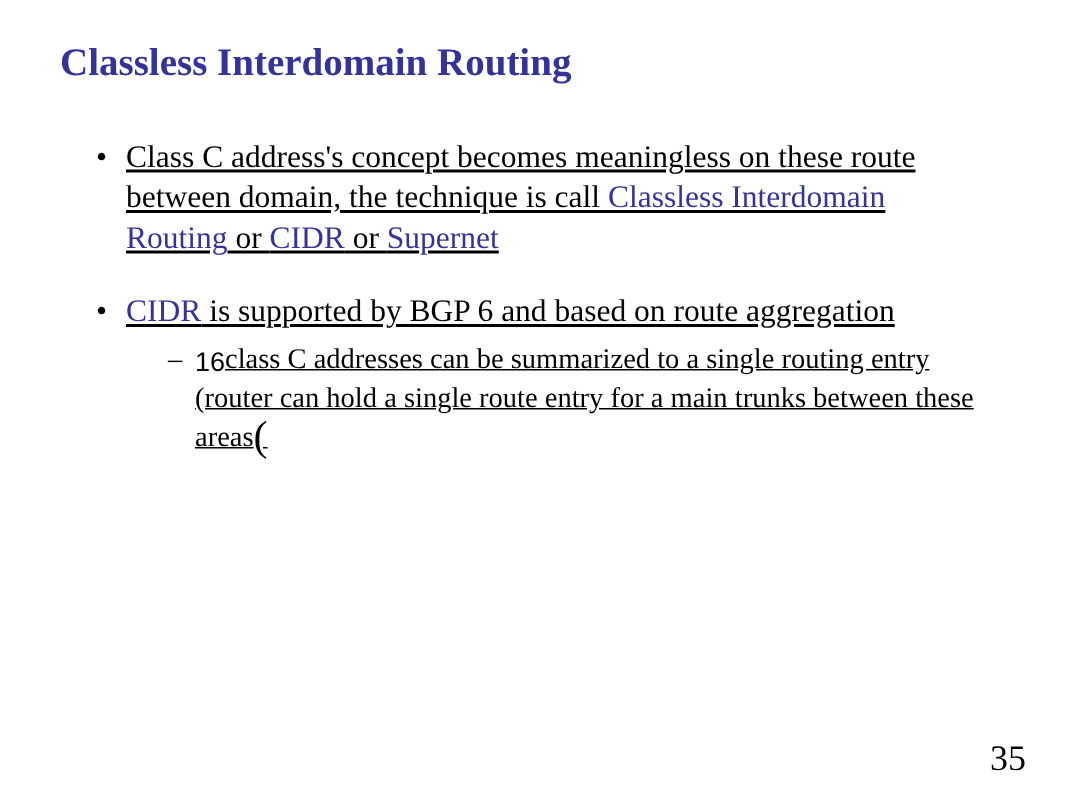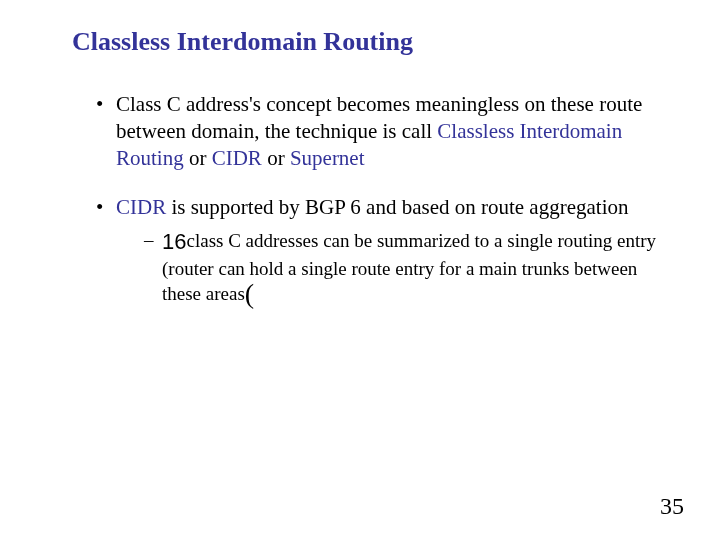--- a/index.html
+++ b/index.html
@@ -10,54 +10,55 @@
     background: #fff;
     font-family: "Times New Roman", Times, serif;
     color: #000;
     overflow: hidden;
   }
   .slide {
     position: relative;
     box-sizing: border-box;
     width: 720px;
     height: 540px;
-    padding: 26px 48px 0 72px;
+    padding: 26px 48px 0 40px;
   }
   .title {
     font-size: 26px;
     font-weight: bold;
     color: #333399;
     margin: 0 0 34px 0;
     line-height: 1.2;
   }
   ul.top {
     list-style: none;
     margin: 0;
     padding: 0 14px 0 24px;
   }
   ul.top > li {
     position: relative;
     font-size: 21px;
     line-height: 1.28;
     margin: 0 0 22px 0;
     padding-left: 20px;
+    text-decoration: underline;
   }
   ul.top > li::before {
     content: "•";
     position: absolute;
     left: 0;
     top: 0;
     font-size: 21px;
   }
   .hl {
     color: #333399;
   }
   .big16 {
     font-family: Arial, Helvetica, sans-serif;
-    font-size: 22px;
+    font-size: 18px;
     vertical-align: -2px;
   }
   ul.sub {
     list-style: none;
     margin: 6px 0 0 0;
     padding: 0 0 0 28px;
   }
   ul.sub > li {
     position: relative;
     font-size: 19px;

